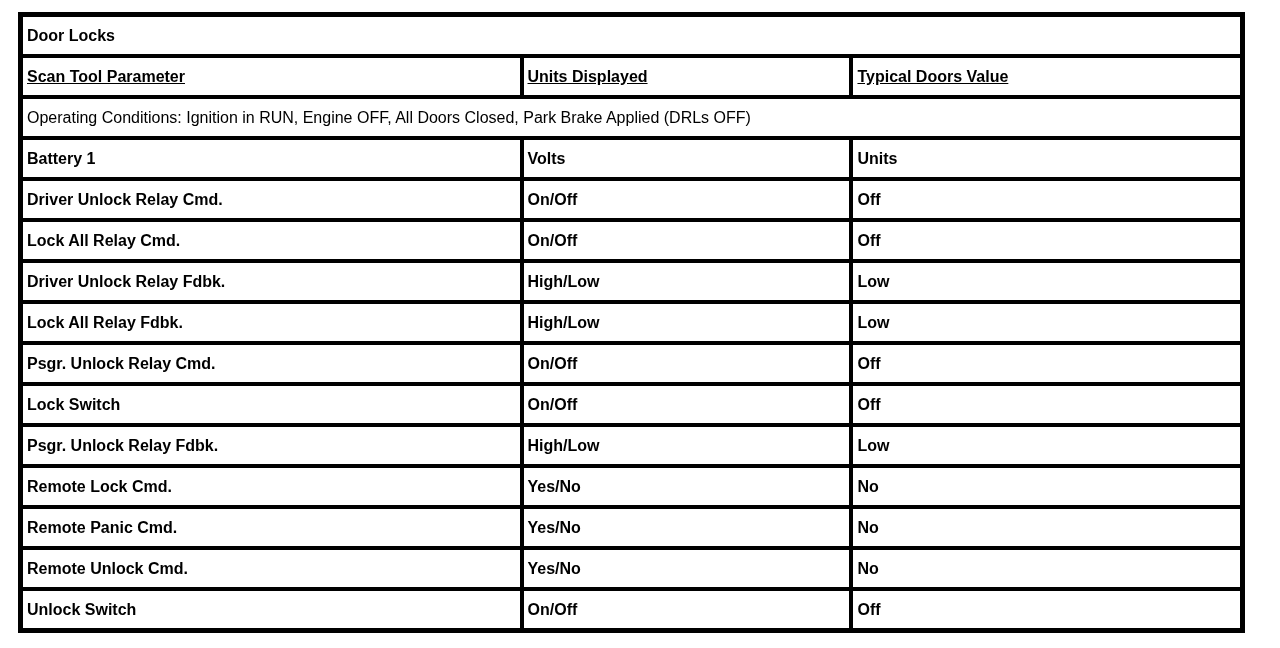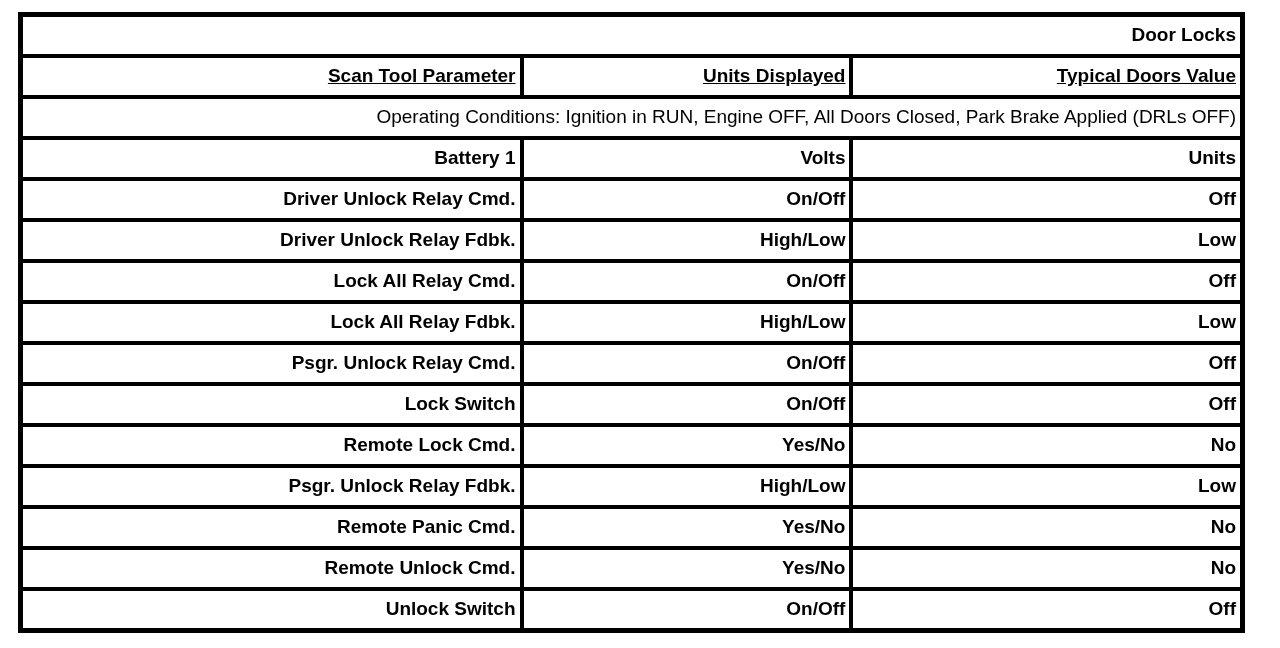--- a/index.html
+++ b/index.html
@@ -28,23 +28,23 @@
   }
   table.datatable, table.datatable td, table.datatable th {
     border: 4px solid #000000;
   }
   table.datatable {
     border-width: 5px;
   }
   table.datatable td, table.datatable th {
     height: 37px;
     padding: 0 4px;
-    text-align: right;
+    text-align: left;
     vertical-align: middle;
-    font-size: 19px;
+    font-size: 16px;
     line-height: 1.1;
     overflow: hidden;
     white-space: nowrap;
   }
   td.title-cell {
     font-weight: bold;
     font-size: 21px;
   }
   th.col-header {
     font-weight: bold;
@@ -87,53 +87,53 @@
         <td class="data-cell">Battery 1</td>
         <td class="data-cell">Volts</td>
         <td class="data-cell">Units</td>
       </tr>
       <tr>
         <td class="data-cell">Driver Unlock Relay Cmd.</td>
         <td class="data-cell">On/Off</td>
         <td class="data-cell">Off</td>
       </tr>
       <tr>
+        <td class="data-cell">Lock All Relay Cmd.</td>
+        <td class="data-cell">On/Off</td>
+        <td class="data-cell">Off</td>
+      </tr>
+      <tr>
         <td class="data-cell">Driver Unlock Relay Fdbk.</td>
         <td class="data-cell">High/Low</td>
         <td class="data-cell">Low</td>
-      </tr>
-      <tr>
-        <td class="data-cell">Lock All Relay Cmd.</td>
-        <td class="data-cell">On/Off</td>
-        <td class="data-cell">Off</td>
       </tr>
       <tr>
         <td class="data-cell">Lock All Relay Fdbk.</td>
         <td class="data-cell">High/Low</td>
         <td class="data-cell">Low</td>
       </tr>
       <tr>
         <td class="data-cell">Psgr. Unlock Relay Cmd.</td>
         <td class="data-cell">On/Off</td>
         <td class="data-cell">Off</td>
       </tr>
       <tr>
         <td class="data-cell">Lock Switch</td>
         <td class="data-cell">On/Off</td>
         <td class="data-cell">Off</td>
       </tr>
       <tr>
+        <td class="data-cell">Psgr. Unlock Relay Fdbk.</td>
+        <td class="data-cell">High/Low</td>
+        <td class="data-cell">Low</td>
+      </tr>
+      <tr>
         <td class="data-cell">Remote Lock Cmd.</td>
         <td class="data-cell">Yes/No</td>
         <td class="data-cell">No</td>
-      </tr>
-      <tr>
-        <td class="data-cell">Psgr. Unlock Relay Fdbk.</td>
-        <td class="data-cell">High/Low</td>
-        <td class="data-cell">Low</td>
       </tr>
       <tr>
         <td class="data-cell">Remote Panic Cmd.</td>
         <td class="data-cell">Yes/No</td>
         <td class="data-cell">No</td>
       </tr>
       <tr>
         <td class="data-cell">Remote Unlock Cmd.</td>
         <td class="data-cell">Yes/No</td>
         <td class="data-cell">No</td>

